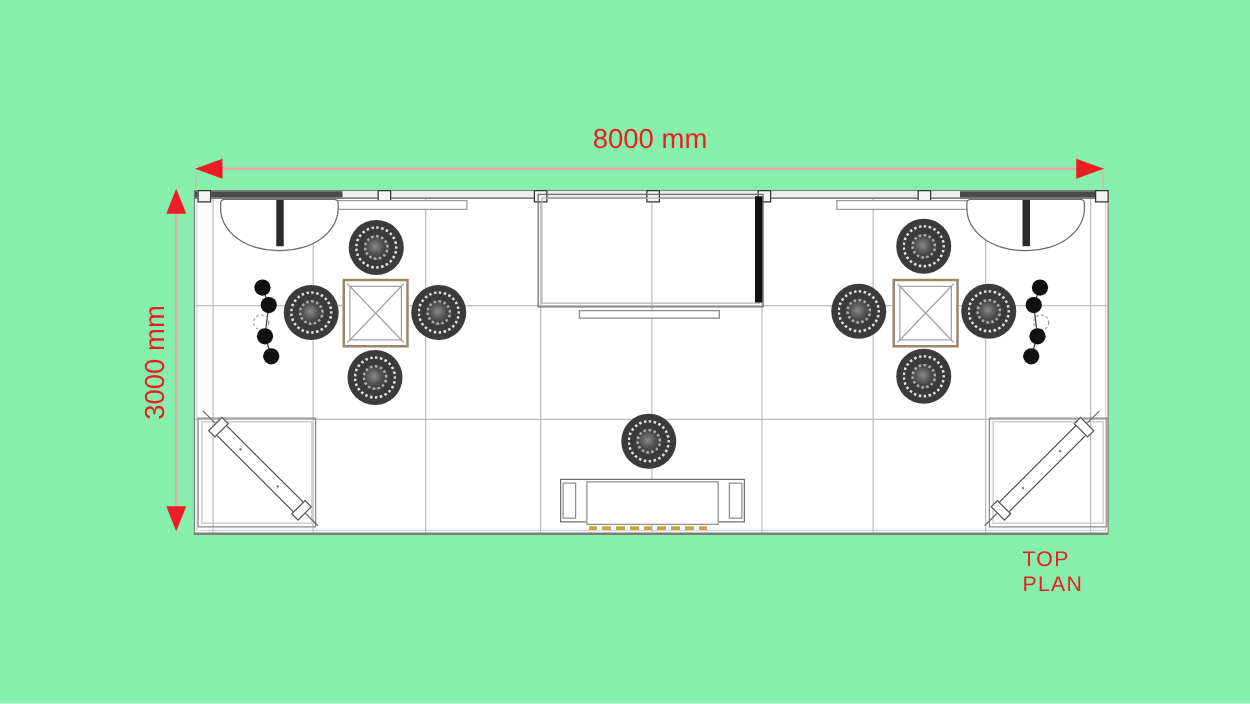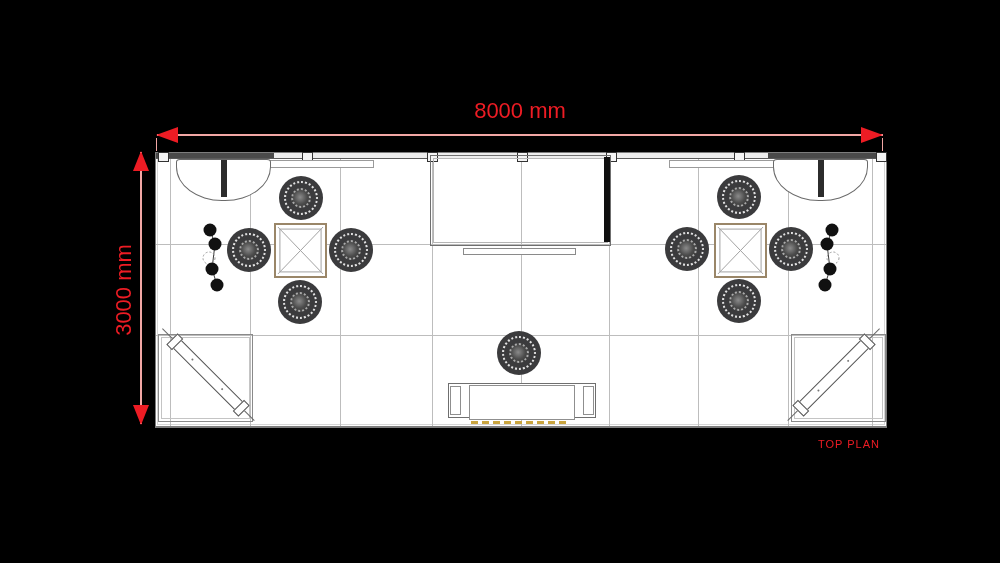--- a/index.html
+++ b/index.html
@@ -1,36 +1,36 @@
 <!DOCTYPE html>
 <html style="--red: #ed1c24; --dim: #f2a7a5; --wall: #4a4a4a; --door: #0f0f0f; --tan: #9a8668; --chair: #3b3b3d; --led: #c9a43e;"><head>
 <meta charset="utf-8">
 <style>
   :root{
     --red:#ed1c24; --dim:#f2a7a5; --line:#8c8c8c; --wall:#4a4a4a;
     --door:#0f0f0f; --tan:#9a8668; --chair:#3b3b3d; --led:#c9a43e;
   }
   html,body{margin:0;padding:0;background:#fff;}
-  #canvas{position:relative;width:1000px;height:563px;background:#000000;overflow:hidden;
+  #canvas{position:relative;width:1000px;height:563px;background:#86efac;overflow:hidden;
           font-family:"Liberation Sans",sans-serif;}
 
   
   .dim-label{position:absolute;color:var(--red);font-size:22px;line-height:24px;text-align:center;}
   #label-w{left:155px;top:99px;width:730px;}
   #label-h{left:64px;top:278px;width:120px;transform:rotate(-90deg);}
   .dimline-h{position:absolute;left:157px;top:134px;width:726px;height:2px;background:var(--dim);}
   .dimline-v{position:absolute;left:140px;top:152px;width:2px;height:272px;background:var(--dim);}
   .ext{position:absolute;background:var(--dim);}
   .arr{position:absolute;width:0;height:0;}
   .arr.left {border-top:8px solid transparent;border-bottom:8px solid transparent;border-right:22px solid var(--red);left:156px;top:127px;}
   .arr.right{border-top:8px solid transparent;border-bottom:8px solid transparent;border-left:22px solid var(--red);left:861px;top:127px;}
   .arr.up   {border-left:8px solid transparent;border-right:8px solid transparent;border-bottom:20px solid var(--red);left:133px;top:151px;}
   .arr.down {border-left:8px solid transparent;border-right:8px solid transparent;border-top:20px solid var(--red);left:133px;top:405px;}
   #caption{position:absolute;left:818px;top:438px;width:80px;color:var(--red);
-           font-size:11px;letter-spacing:1px;font-weight:400;}
+           font-size:17px;letter-spacing:1px;font-weight:400;}
 
   
   #plan{position:absolute;left:155px;top:152px;width:730px;height:273px;
         border:1px solid #7d7d7d;border-bottom-width:2px;background:#fff;box-sizing:content-box;}
   #plan .inframe{position:absolute;inset:1px;border:1px solid #d6d6d6;pointer-events:none;}
 
   .gv{position:absolute;top:0;bottom:0;width:1px;background:#bdbdbd;}
   .gh{position:absolute;left:0;right:0;height:1px;background:#bdbdbd;}
 
   .topwall{position:absolute;left:0;right:0;top:0;height:5px;background:#ededed;

